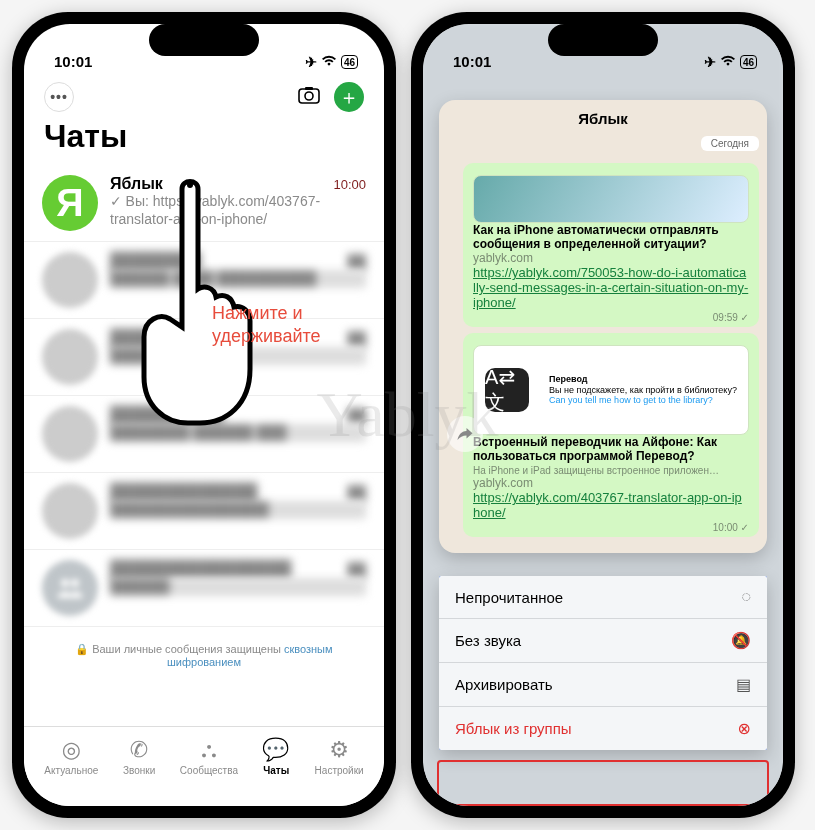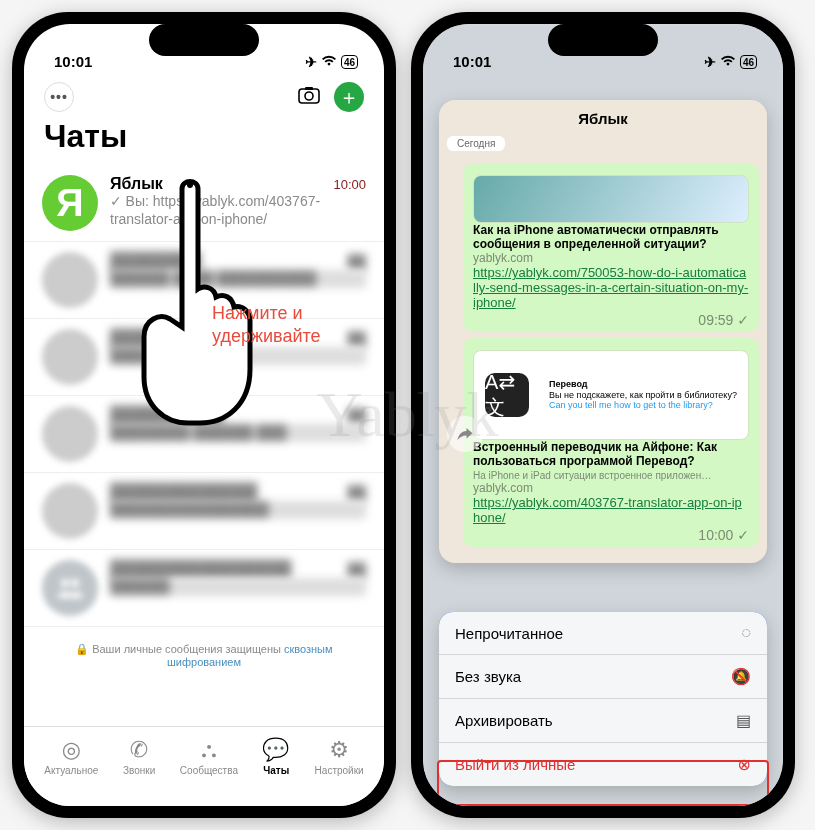--- a/index.html
+++ b/index.html
@@ -123,57 +123,57 @@
   .rblur { position:absolute; inset:0; background:#cfd5da; filter:blur(2px); }
   .preview-card {
     position:absolute; top:76px; left:16px; right:16px;
     background:#efe7dc;
     border-radius:16px;
     padding: 10px 8px;
     box-shadow: 0 6px 18px rgba(0,0,0,.2);
   }
   .preview-title { text-align:center; font-weight:700; font-size:15px; margin-bottom:6px; }
   .date-pill { font-size:10px; background:#fff; border-radius:6px; padding:2px 10px; display:inline-block; margin: 0 auto 6px; color:#666; }
-  .center { text-align:left; }
+  .center { text-align:right; }
   .bubble {
     background:#d4f8c4;
     border-radius: 10px;
     padding: 8px 10px 4px;
     margin: 6px 0 6px 16px;
     font-size: 12px;
     position:relative;
   }
   .bubble .headline { font-weight:700; font-size:12px; }
   .bubble .sub { color:#7a8c73; font-size:10px; margin-top:2px; }
   .bubble .host { color:#7a8c73; font-size:12px; }
   .bubble a { color:#15803d; text-decoration:underline; font-size:13px; word-break:break-all; }
-  .bubble .meta { text-align:right; color:#7a8c73; font-size:14px; margin-top:2px; }
+  .bubble .meta { text-align:right; color:#7a8c73; font-size:10px; margin-top:2px; }
   .preview-img {
     background:#fff; border-radius:8px; margin-top:4px;
     height: 90px;
     display:flex; align-items:center; justify-content:center;
     border:1px solid #cfe4c0;
     overflow:hidden;
   }
   .mock-app { display:flex; gap:20px; padding:6px; align-items:center; }
   .mock-icon { width:44px; height:44px; border-radius:10px; background:#222; color:#fff; display:flex; align-items:center; justify-content:center; font-size:20px;}
   .mock-text { font-size:9px; line-height:1.2; }
 
   .share-btn {
     position:absolute; top:392px; left:24px;
     width:36px; height:36px; border-radius:50%;
     background:rgba(255,255,255,.6);
     display:flex; align-items:center; justify-content:center;
     color:#888; font-size:18px;
   }
 
   .context-menu {
-    position:absolute; left:16px; right:16px; top:588px;
+    position:absolute; left:16px; right:16px; top:552px;
     background:#1d4ed8;
-    border-radius:14px;
+    border-radius:2px;
     overflow:hidden;
     box-shadow: 0 6px 18px rgba(0,0,0,.2);
   }
   .ctx-item {
     display:flex; justify-content:space-between; align-items:center;
     padding: 12px 16px;
     font-size:15px;
     border-bottom:0.5px solid #d4d7da;
     background:#f4f6f8;
   }
@@ -367,21 +367,21 @@
           <div class="mock-app">
             <div class="mock-icon">A⇄文</div>
             <div class="mock-text">
               <b>Перевод</b><br>
               <span>Вы не подскажете, как пройти в библиотеку?</span><br>
               <span style="color:#1d9bf0">Can you tell me how to get to the library?</span>
             </div>
           </div>
         </div>
         <div class="headline">Встроенный переводчик на Айфоне: Как пользоваться программой Перевод?</div>
-        <div class="sub">На iPhone и iPad ситуации встроенное приложен…</div>
+        <div class="sub">На iPhone и iPad защищены встроенное приложен…</div>
         <div class="host">yablyk.com</div>
         <a>https://yablyk.com/403767-translator-app-on-iphone/</a>
         <div class="meta">10:00 ✓</div>
       </div>
     </div>
 
     <div class="share-btn">
       <svg width="18" height="18" viewBox="0 0 24 24" fill="#888">
           <path d="M14 4l8 7-8 7v-4c-5 0-9 2-12 6 1-6 5-12 12-12V4z"></path>
         </svg>
@@ -394,21 +394,21 @@
       </div>
       <div class="ctx-item">
         <span>Без звука</span>
         <span class="ctx-icon">🔕</span>
       </div>
       <div class="ctx-item">
         <span>Архивировать</span>
         <span class="ctx-icon">▤</span>
       </div>
       <div class="ctx-item danger">
-        <span>Выйти из личные</span>
+        <span>Яблык из группы</span>
         <span class="ctx-icon">⊗</span>
       </div>
     </div>
 
     <div class="highlight-box"></div>
   </div>
 </div>
 
 <div class="watermark">Yablyk</div>
 

